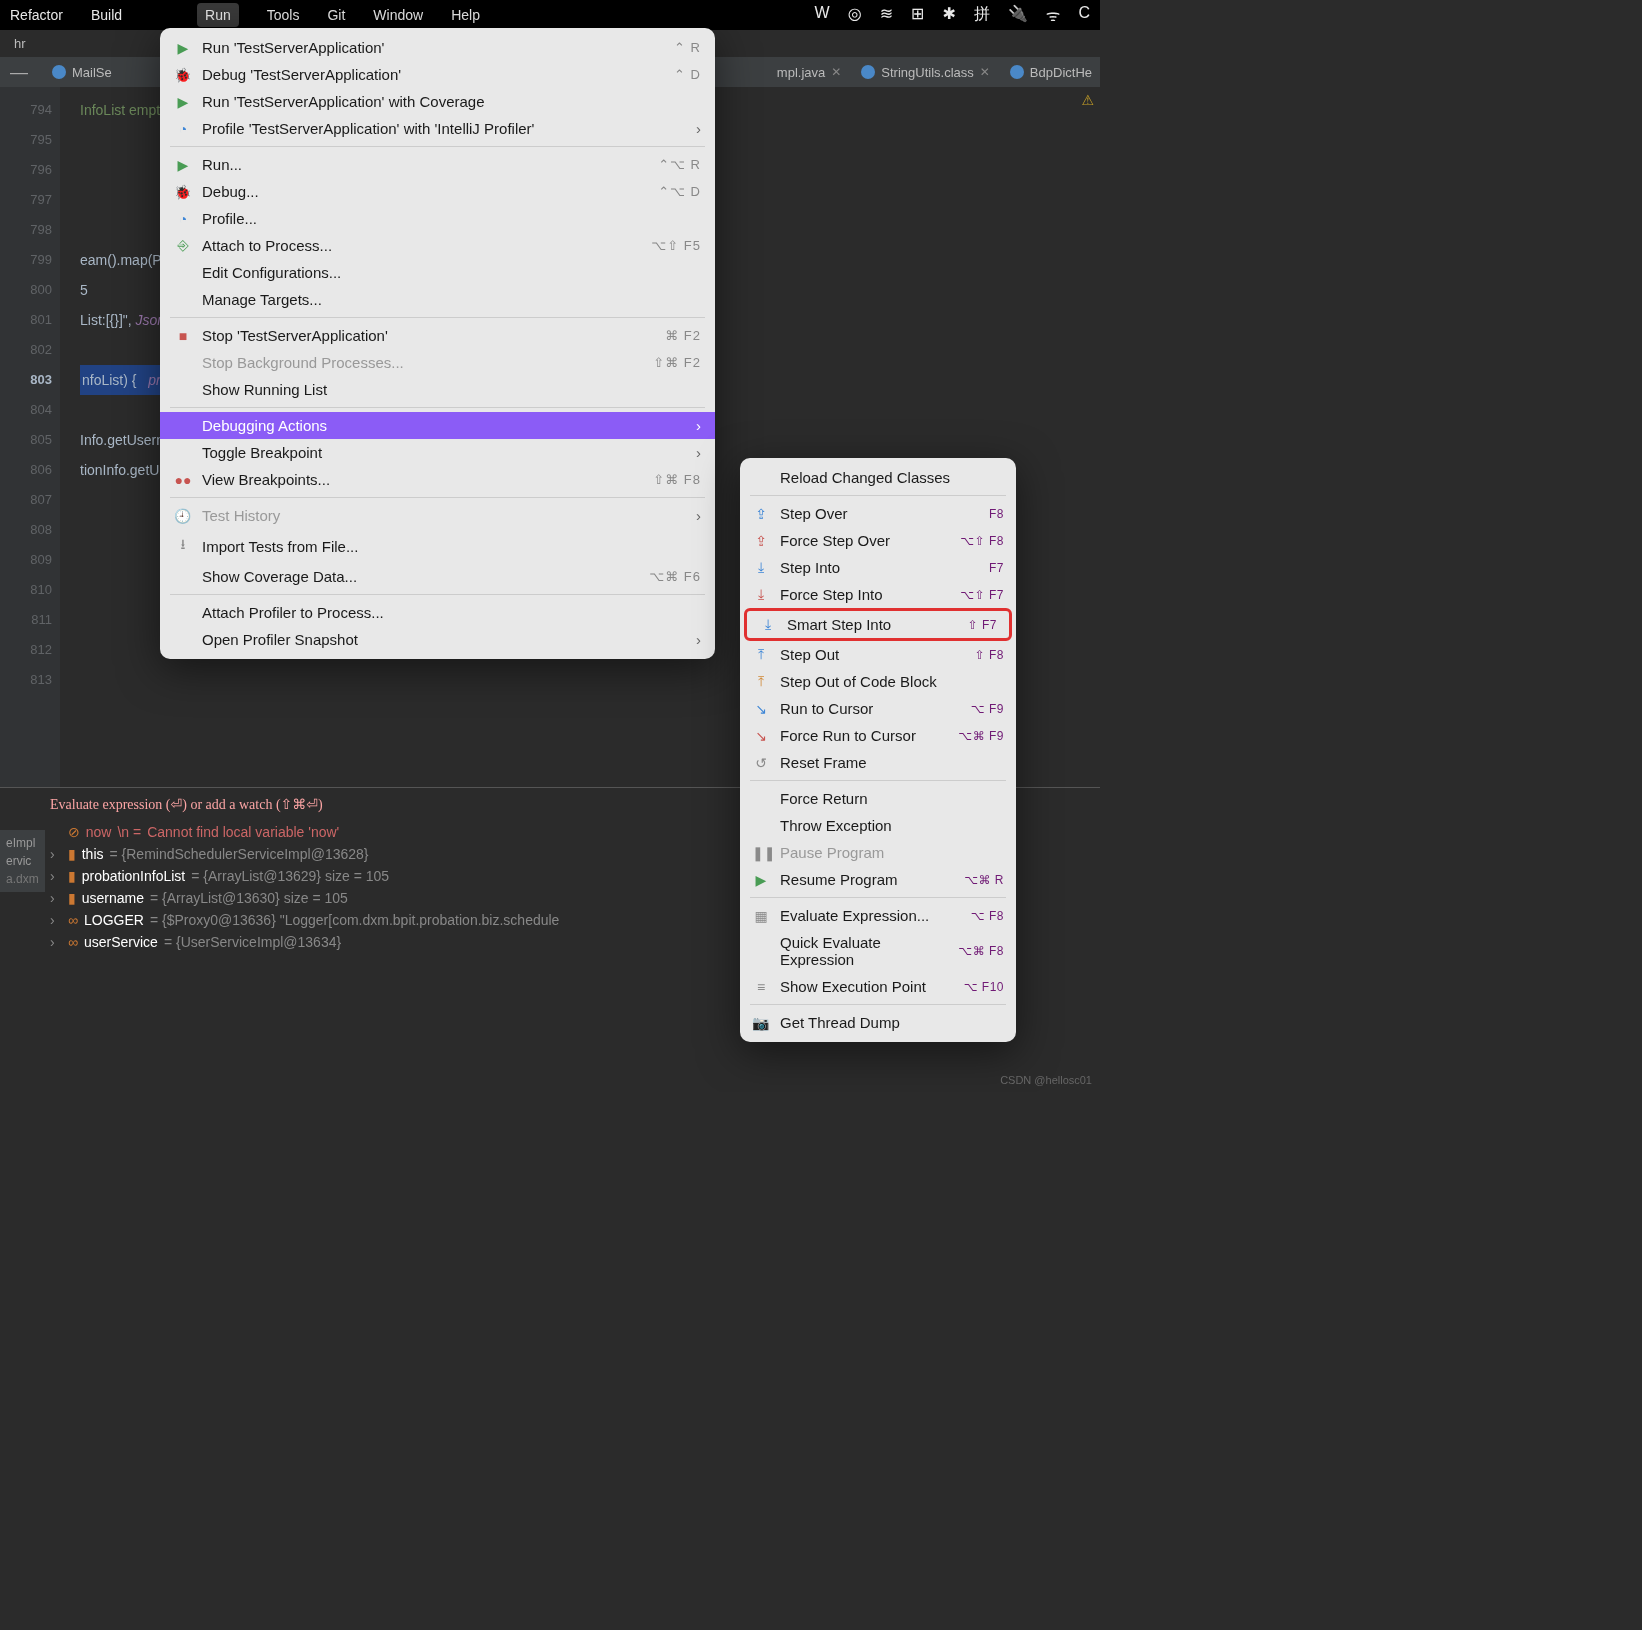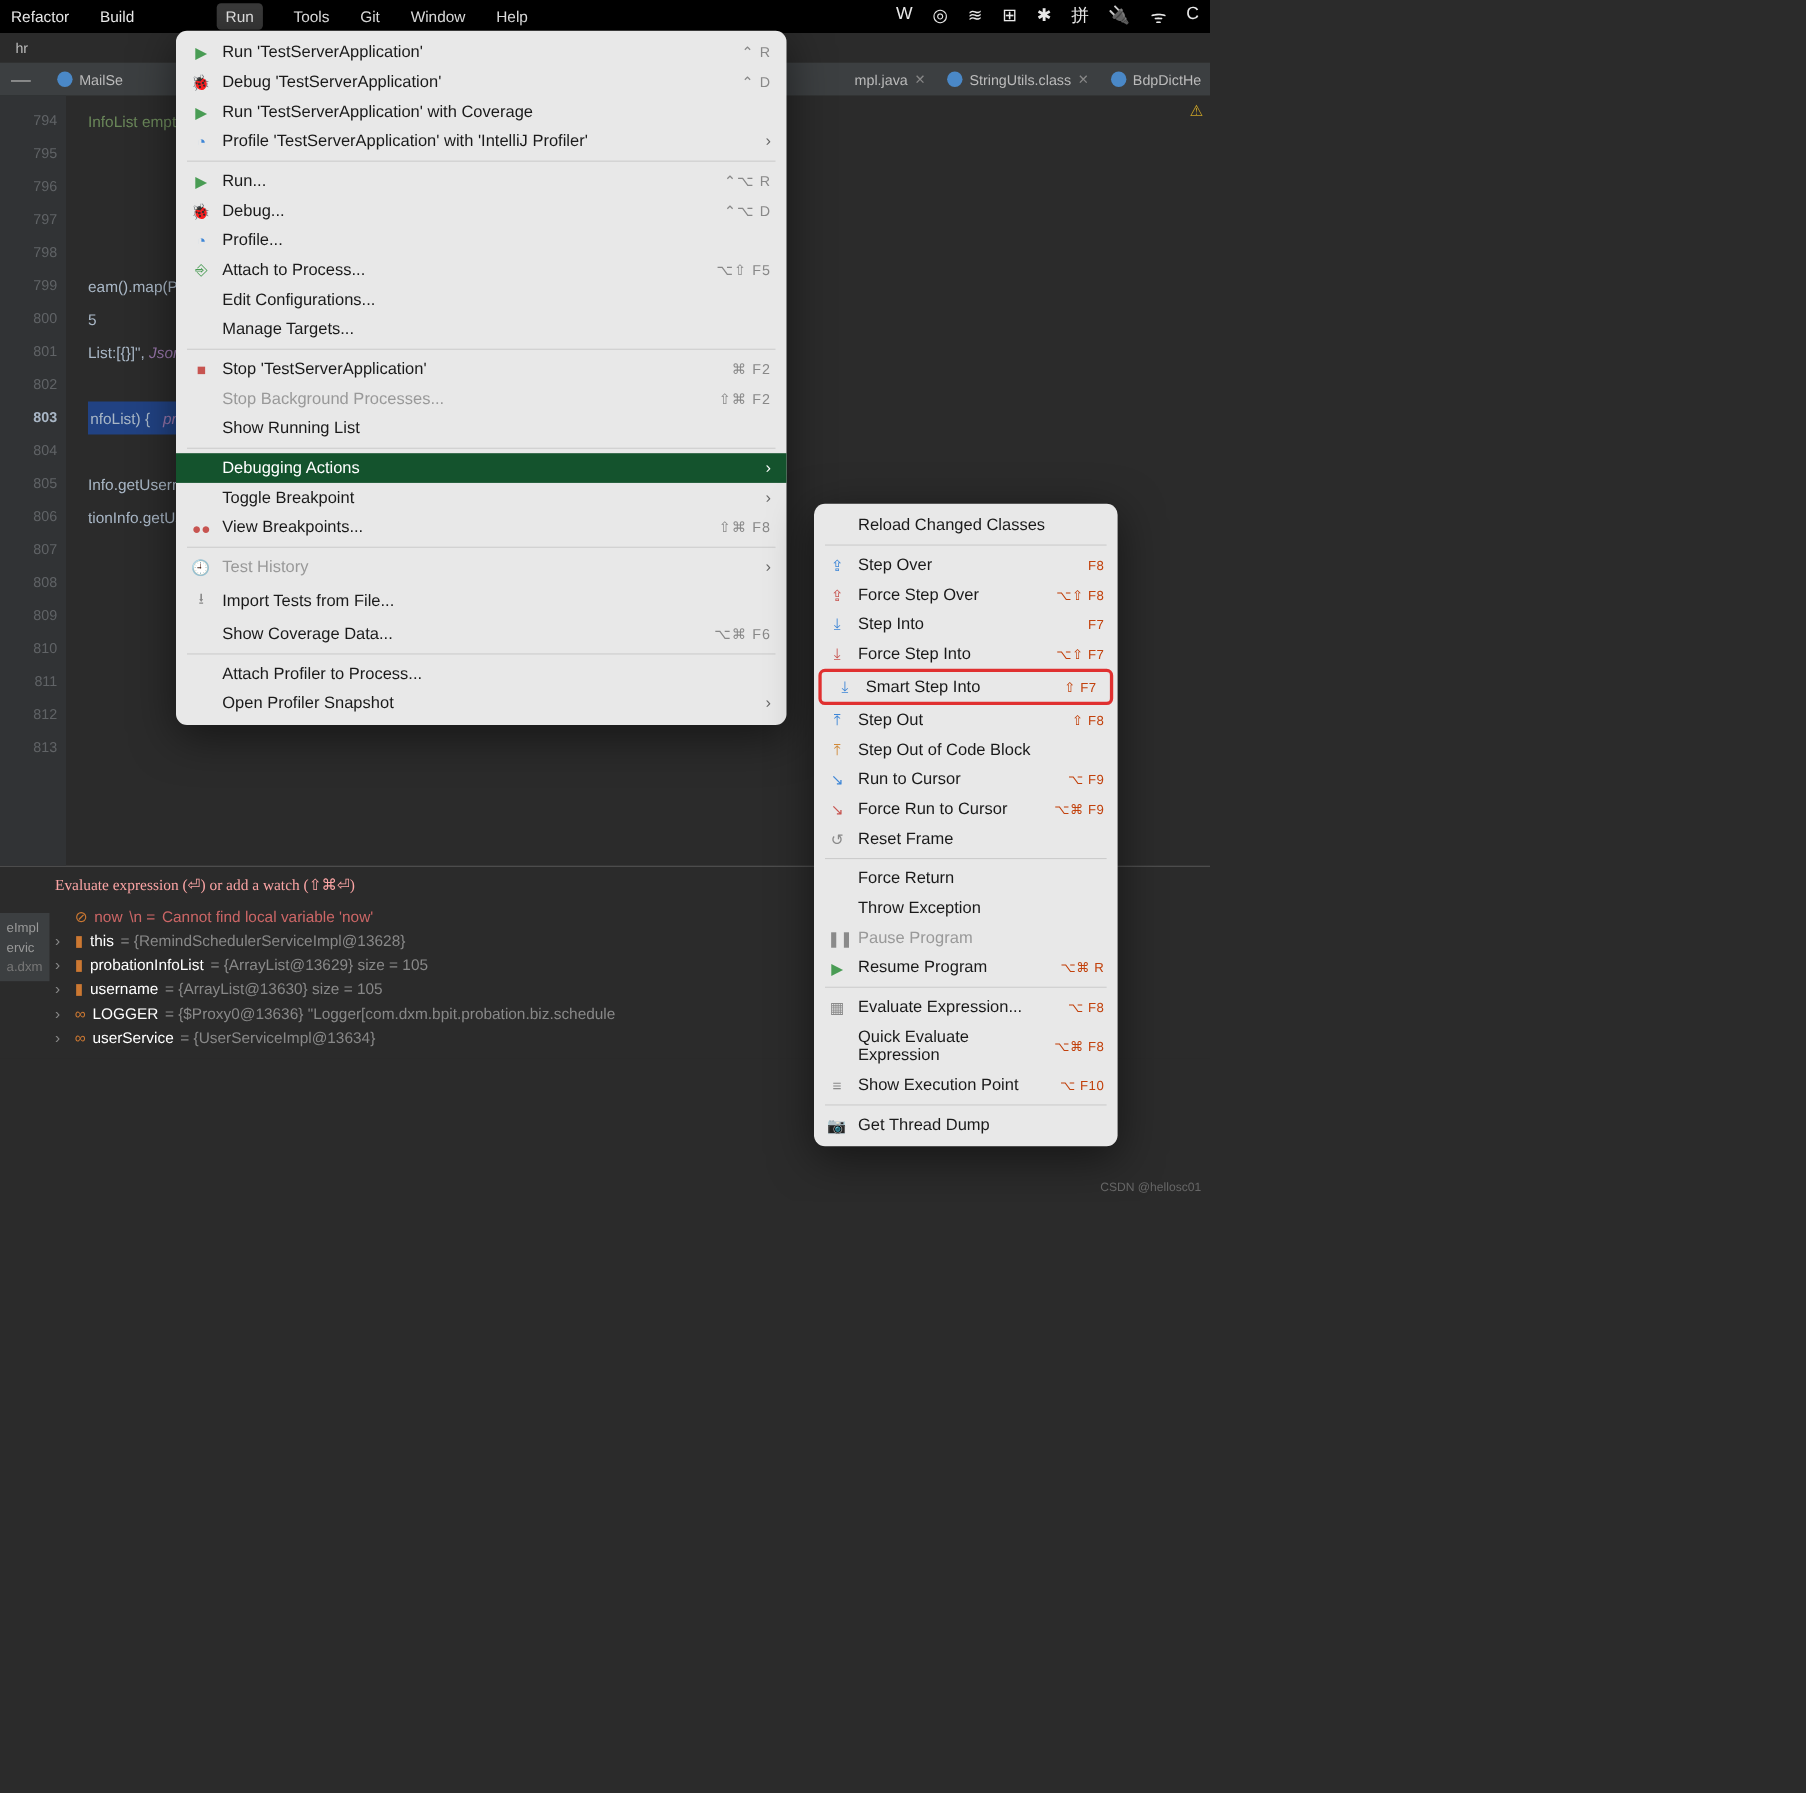--- a/index.html
+++ b/index.html
@@ -27,34 +27,34 @@
 .vars .row { padding: 3px 0 3px 40px; display:flex; align-items:center; gap:6px; }
 .vars .chev { color:#888; width:12px; }
 .vars .ic { color:#cc7832; }
 .vars .name { color: #ffffff; }
 .vars .err { color: #cc6666; }
 .vars .val { color: #888; }
 .leftstub { position:absolute; left:0; top:800px; background:#3c3f41; color:#999; font-size:12px; padding:4px 6px; line-height:1.5; }
 .dropdown { position: absolute; top: 28px; left: 160px; width: 555px; background: #e8e8e8; border-radius: 10px; box-shadow: 0 10px 40px rgba(0,0,0,0.5); padding: 6px 0; color: #1a1a1a; font-size: 15px; }
 .dropdown .item { display: flex; align-items: center; padding: 5px 14px; gap: 10px; }
 .dropdown .item.disabled { color: #999; }
-.dropdown .item.sel { background: #14532d; color: #fff; }
+.dropdown .item.sel { background: #8b5cf6; color: #fff; }
 .dropdown .ico { width: 18px; text-align:center; font-size:14px; }
 .dropdown .lbl { flex: 1; }
 .dropdown .sc { color: #888; font-size: 13px; letter-spacing: 1px; }
 .dropdown .item.sel .sc { color: #dce; }
 .dropdown .arr { color: #666; }
 .dropdown .item.sel .arr { color:#fff; }
 .dropdown hr { border: none; border-top: 1px solid #ccc; margin: 4px 10px; }
 .submenu { position: absolute; top: 458px; left: 740px; width: 276px; background: #e8e8e8; border-radius: 10px; box-shadow: 0 10px 40px rgba(0,0,0,0.5); padding: 6px 0; color: #1a1a1a; font-size: 15px; }
 .submenu .item { display: flex; align-items: center; padding: 5px 12px; gap: 10px; }
 .submenu .item.disabled { color: #999; }
 .submenu .ico { width: 18px; text-align:center; font-size:14px; }
 .submenu .lbl { flex: 1; }
-.submenu .sc { color: #c2410c; font-size: 12px; letter-spacing:0.5px; }
+.submenu .sc { color: #701a75; font-size: 12px; letter-spacing:0.5px; }
 .submenu hr { border: none; border-top: 1px solid #ccc; margin: 4px 10px; }
 .submenu .hi { border: 3px solid #e03030; border-radius: 6px; margin: 0 4px; }
 .watermark { position:absolute; right:8px; bottom:6px; color:#666; font-size:11px; }
 .warn-ic { position:absolute; right:6px; top:62px; color:#c9a227; font-size:14px; }
 .ic-green{color:#499c54;} .ic-red{color:#c75450;} .ic-blue{color:#3e86d6;} .ic-orange{color:#d08a3a;} .ic-gray{color:#8a8a8a;}
 </style>
 </head>
 <body>
 
 <div class="menubar">

